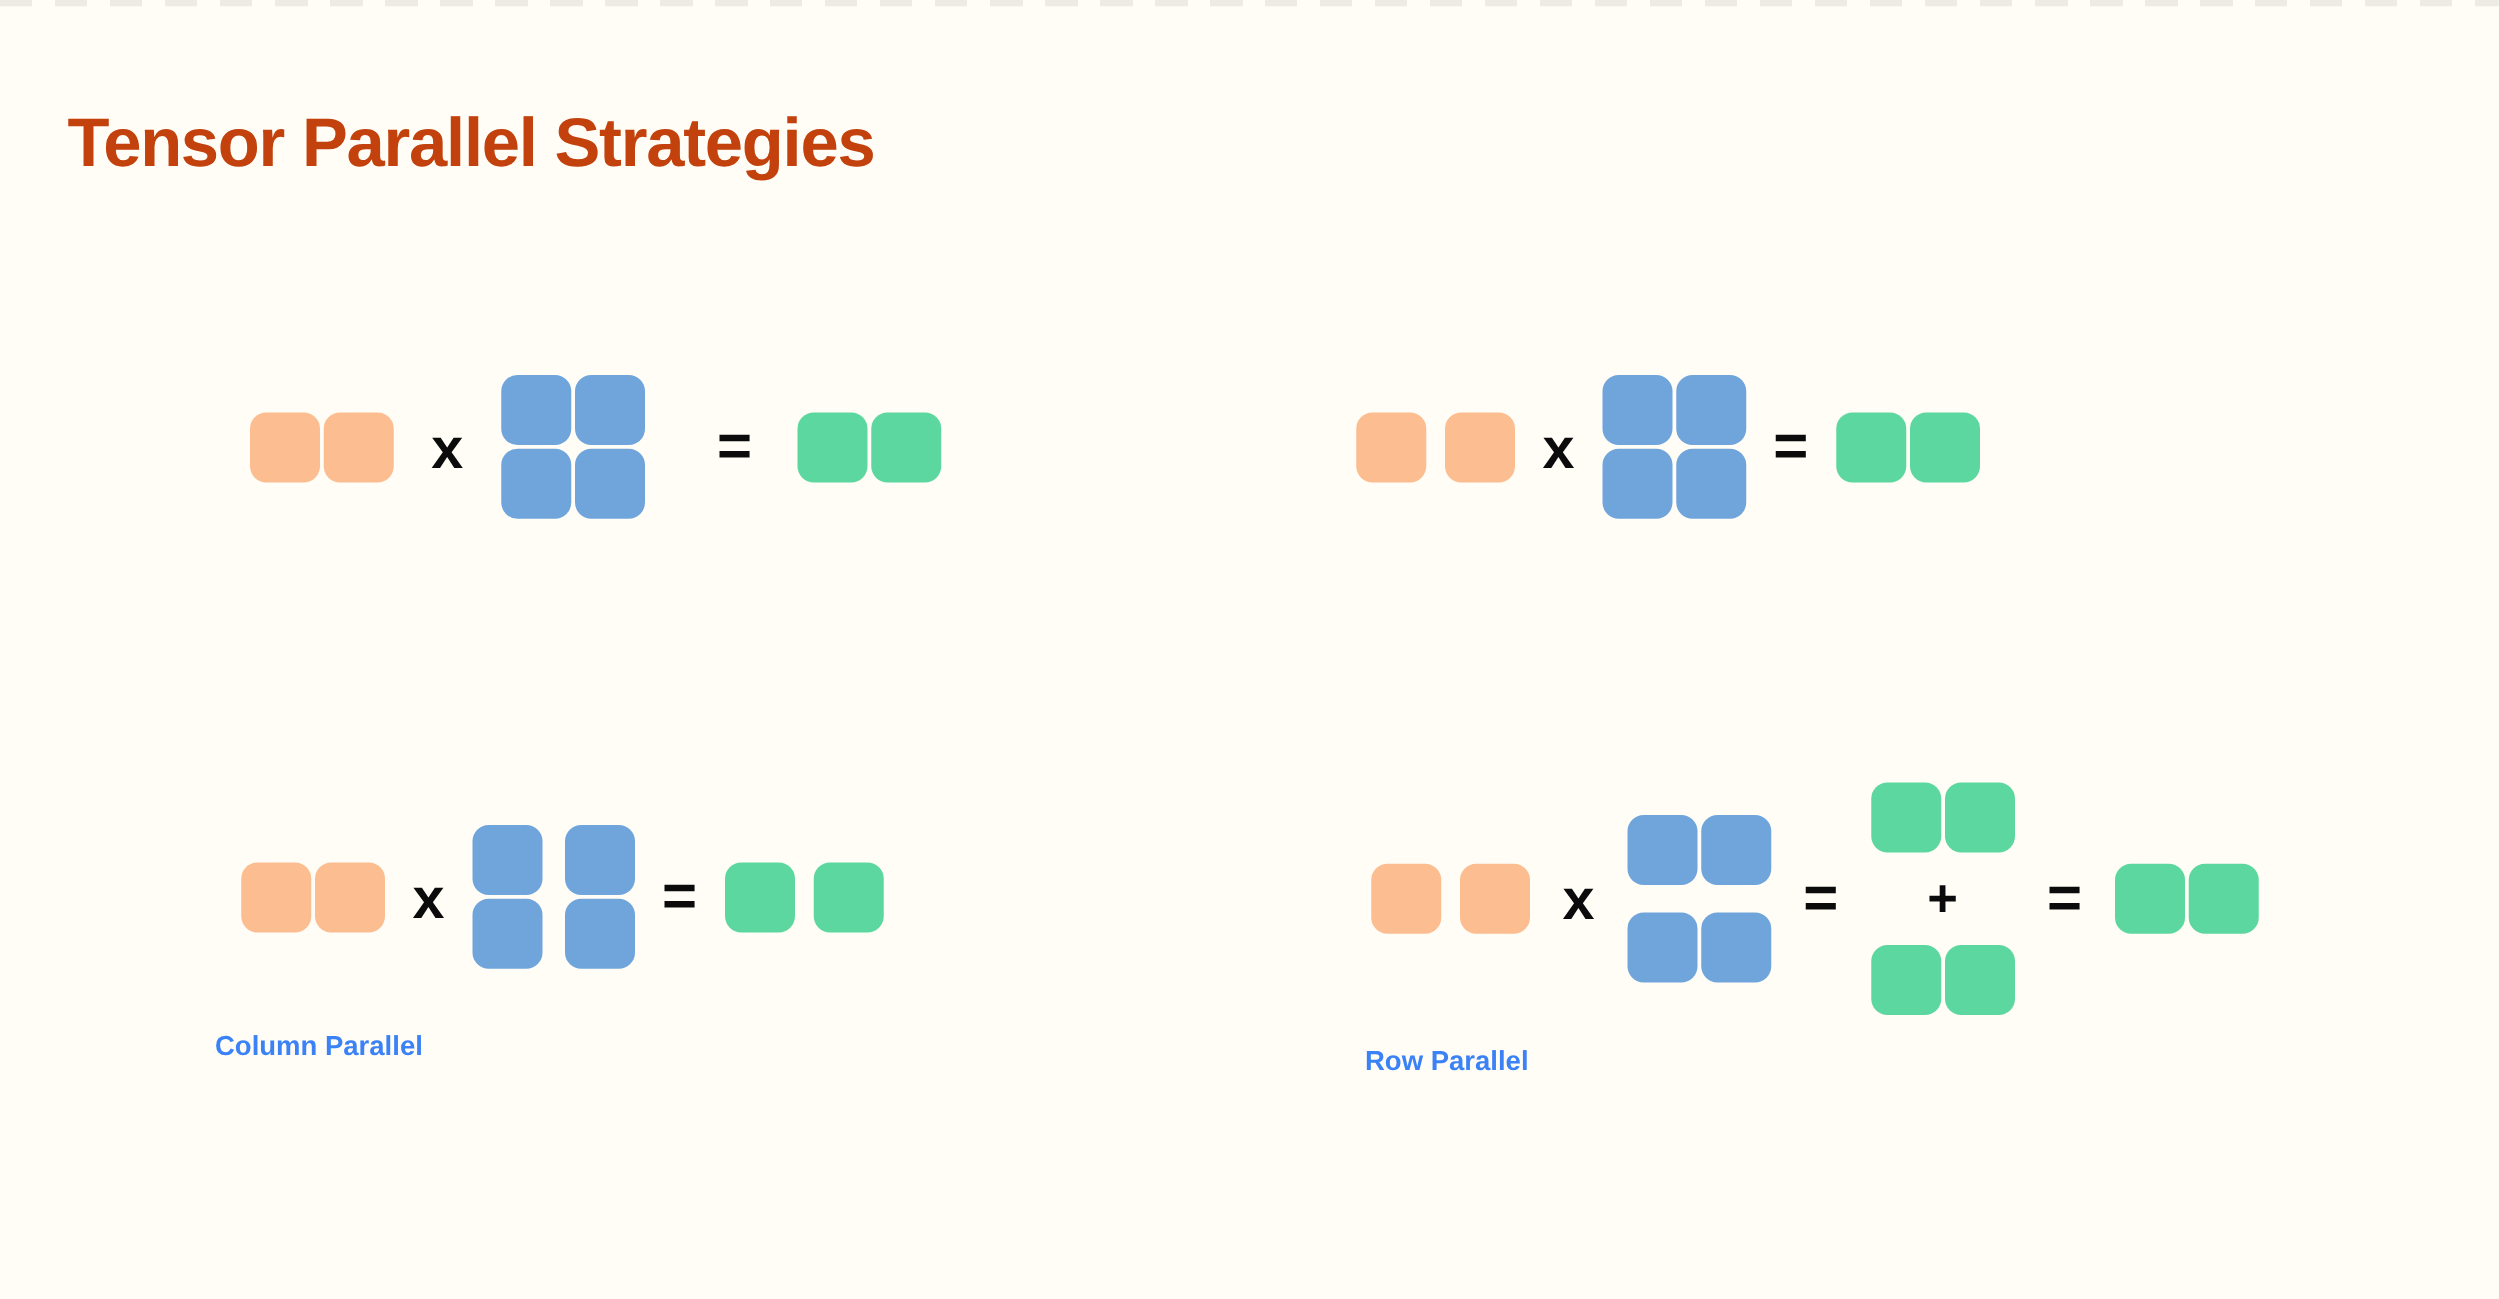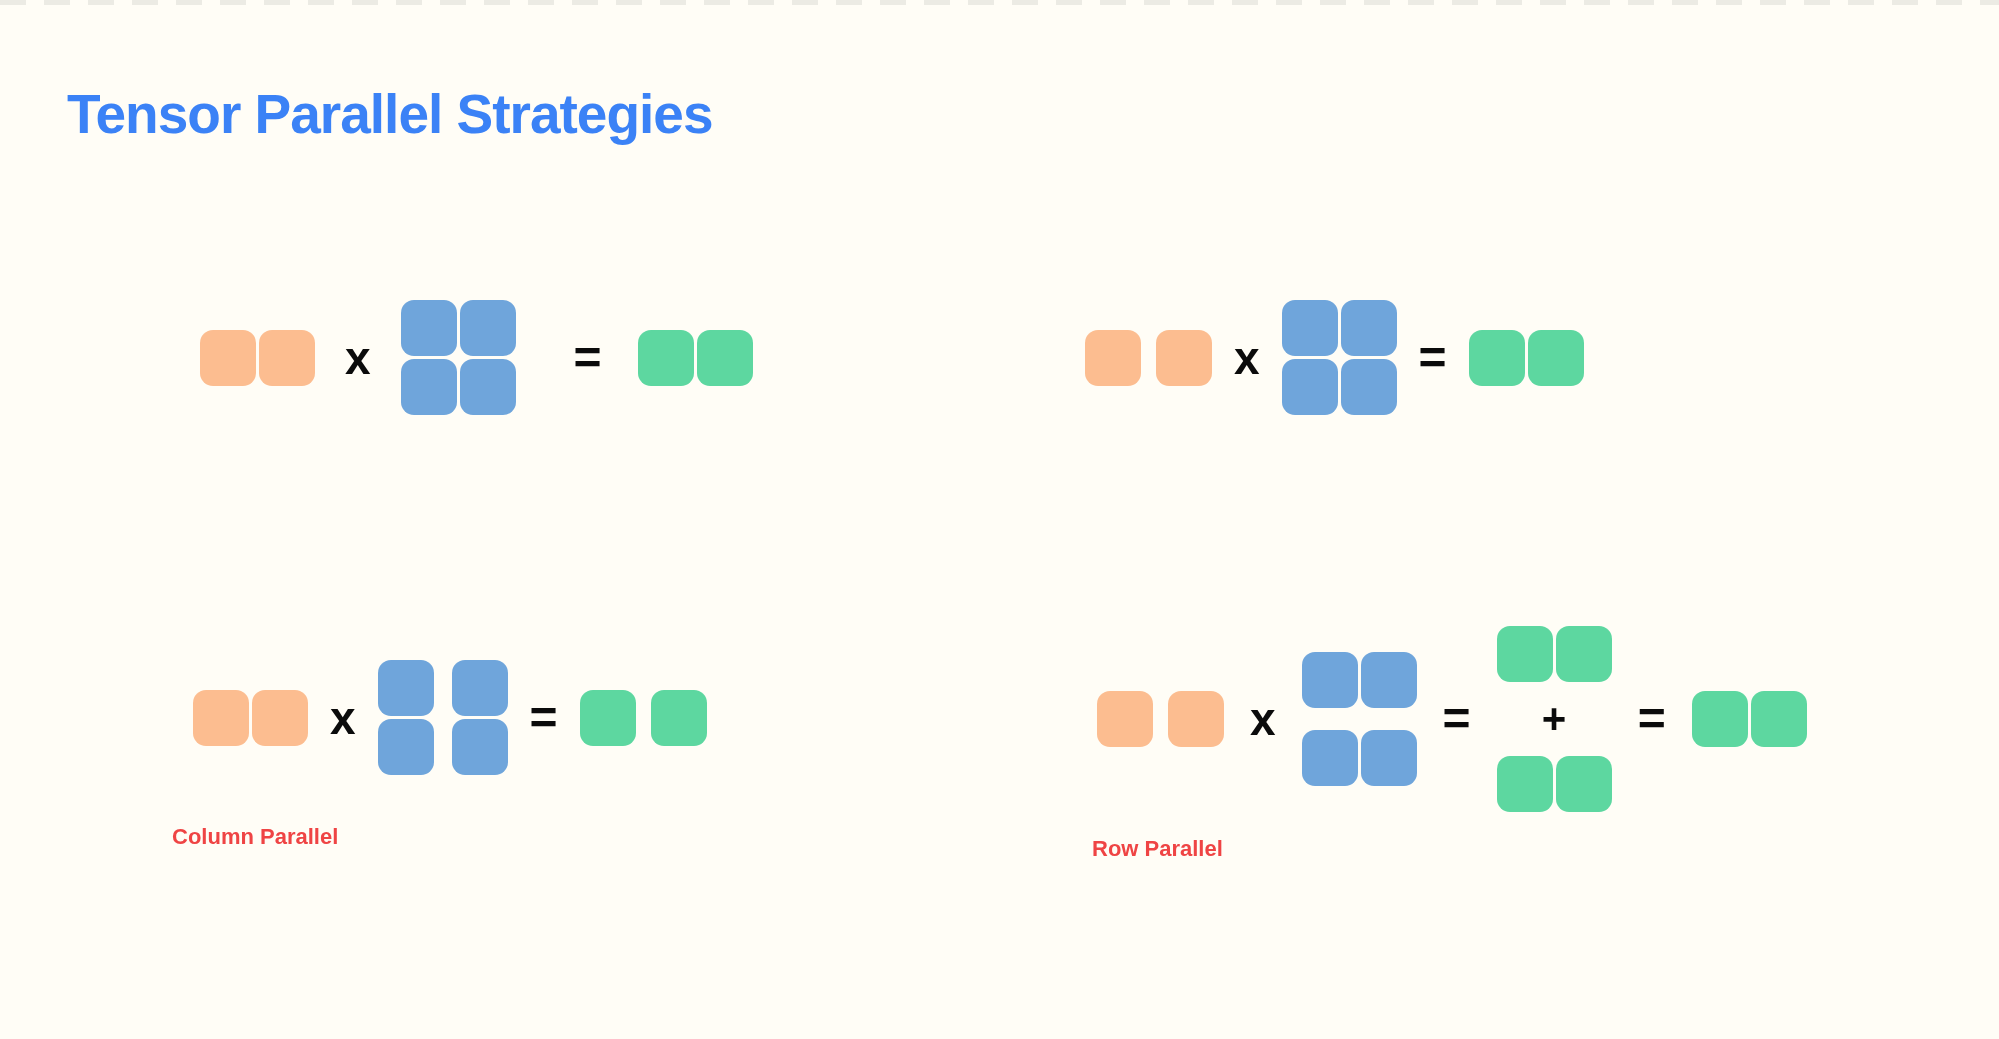--- a/index.html
+++ b/index.html
@@ -9,23 +9,23 @@
     font-family:"Liberation Sans","DejaVu Sans",sans-serif;
   }
 
   
   .top-strip{
     position:absolute;top:0;left:0;width:1999px;height:5px;
     background:repeating-linear-gradient(to right,#ECEBE4 0 26px,rgba(0,0,0,0) 26px 44px);
   }
 
   .page-title{
-    position:absolute;left:67px;top:47px;
+    position:absolute;left:54px;top:47px;
     font-size:55px;font-weight:700;letter-spacing:-1px;
-    color:#3b82f6;line-height:1.1;
+    color:#c2410c;line-height:1.1;
   }
 
   
   .equation{
     position:absolute;display:flex;align-items:center;
   }
   #diagram-1{left:200px;top:300px;height:115px;gap:30px;}
   #diagram-2{left:1085px;top:300px;height:115px;gap:22px;}
   #diagram-3{left:193px;top:660px;height:115px;gap:22px;}
   #diagram-4{left:1097px;top:626px;height:186px;gap:26px;}
@@ -35,21 +35,21 @@
   .blk{width:56px;height:56px;border-radius:13px;}
 
   .op{color:#0B0B0B;font-weight:800;line-height:1;display:inline-block;}
   .op-multiply{font-size:46px;}
   .op-equals{font-size:48px;}
   .op-plus{font-size:42px;line-height:.8;}
 
   .stack{display:flex;flex-direction:column;align-items:center;gap:20px;}
 
   .diagram-label{
-    position:absolute;font-size:22px;font-weight:700;color:#ef4444;
+    position:absolute;font-size:22px;font-weight:700;color:#3b82f6;
     letter-spacing:0;
   }
   #label-column-parallel{left:172px;top:824px;}
   #label-row-parallel{left:1092px;top:836px;}
 </style>
 </head>
 <body>
 
 <div class="top-strip"></div>
 

